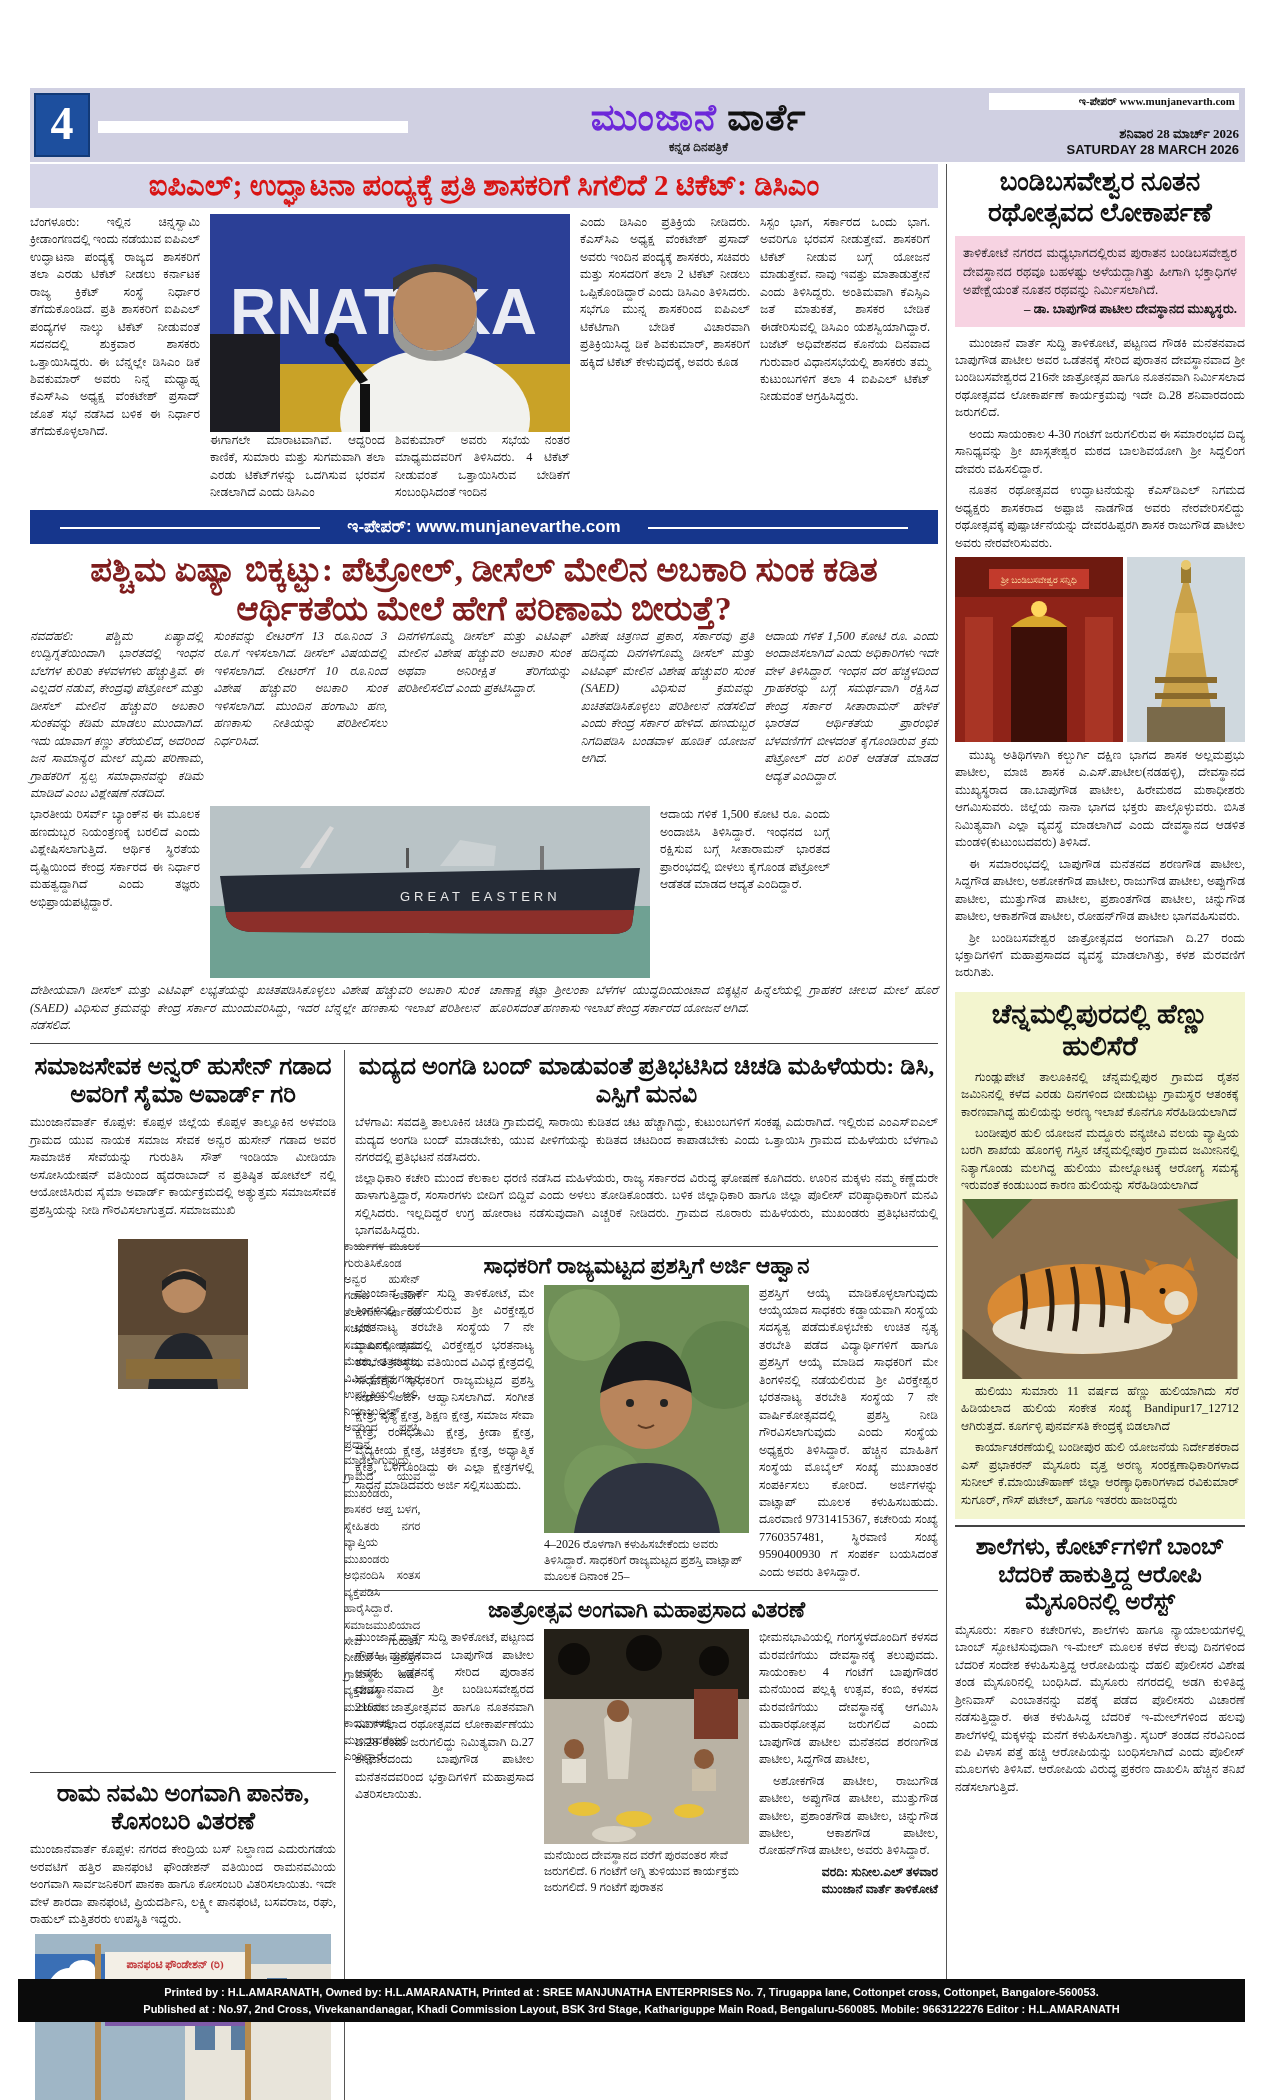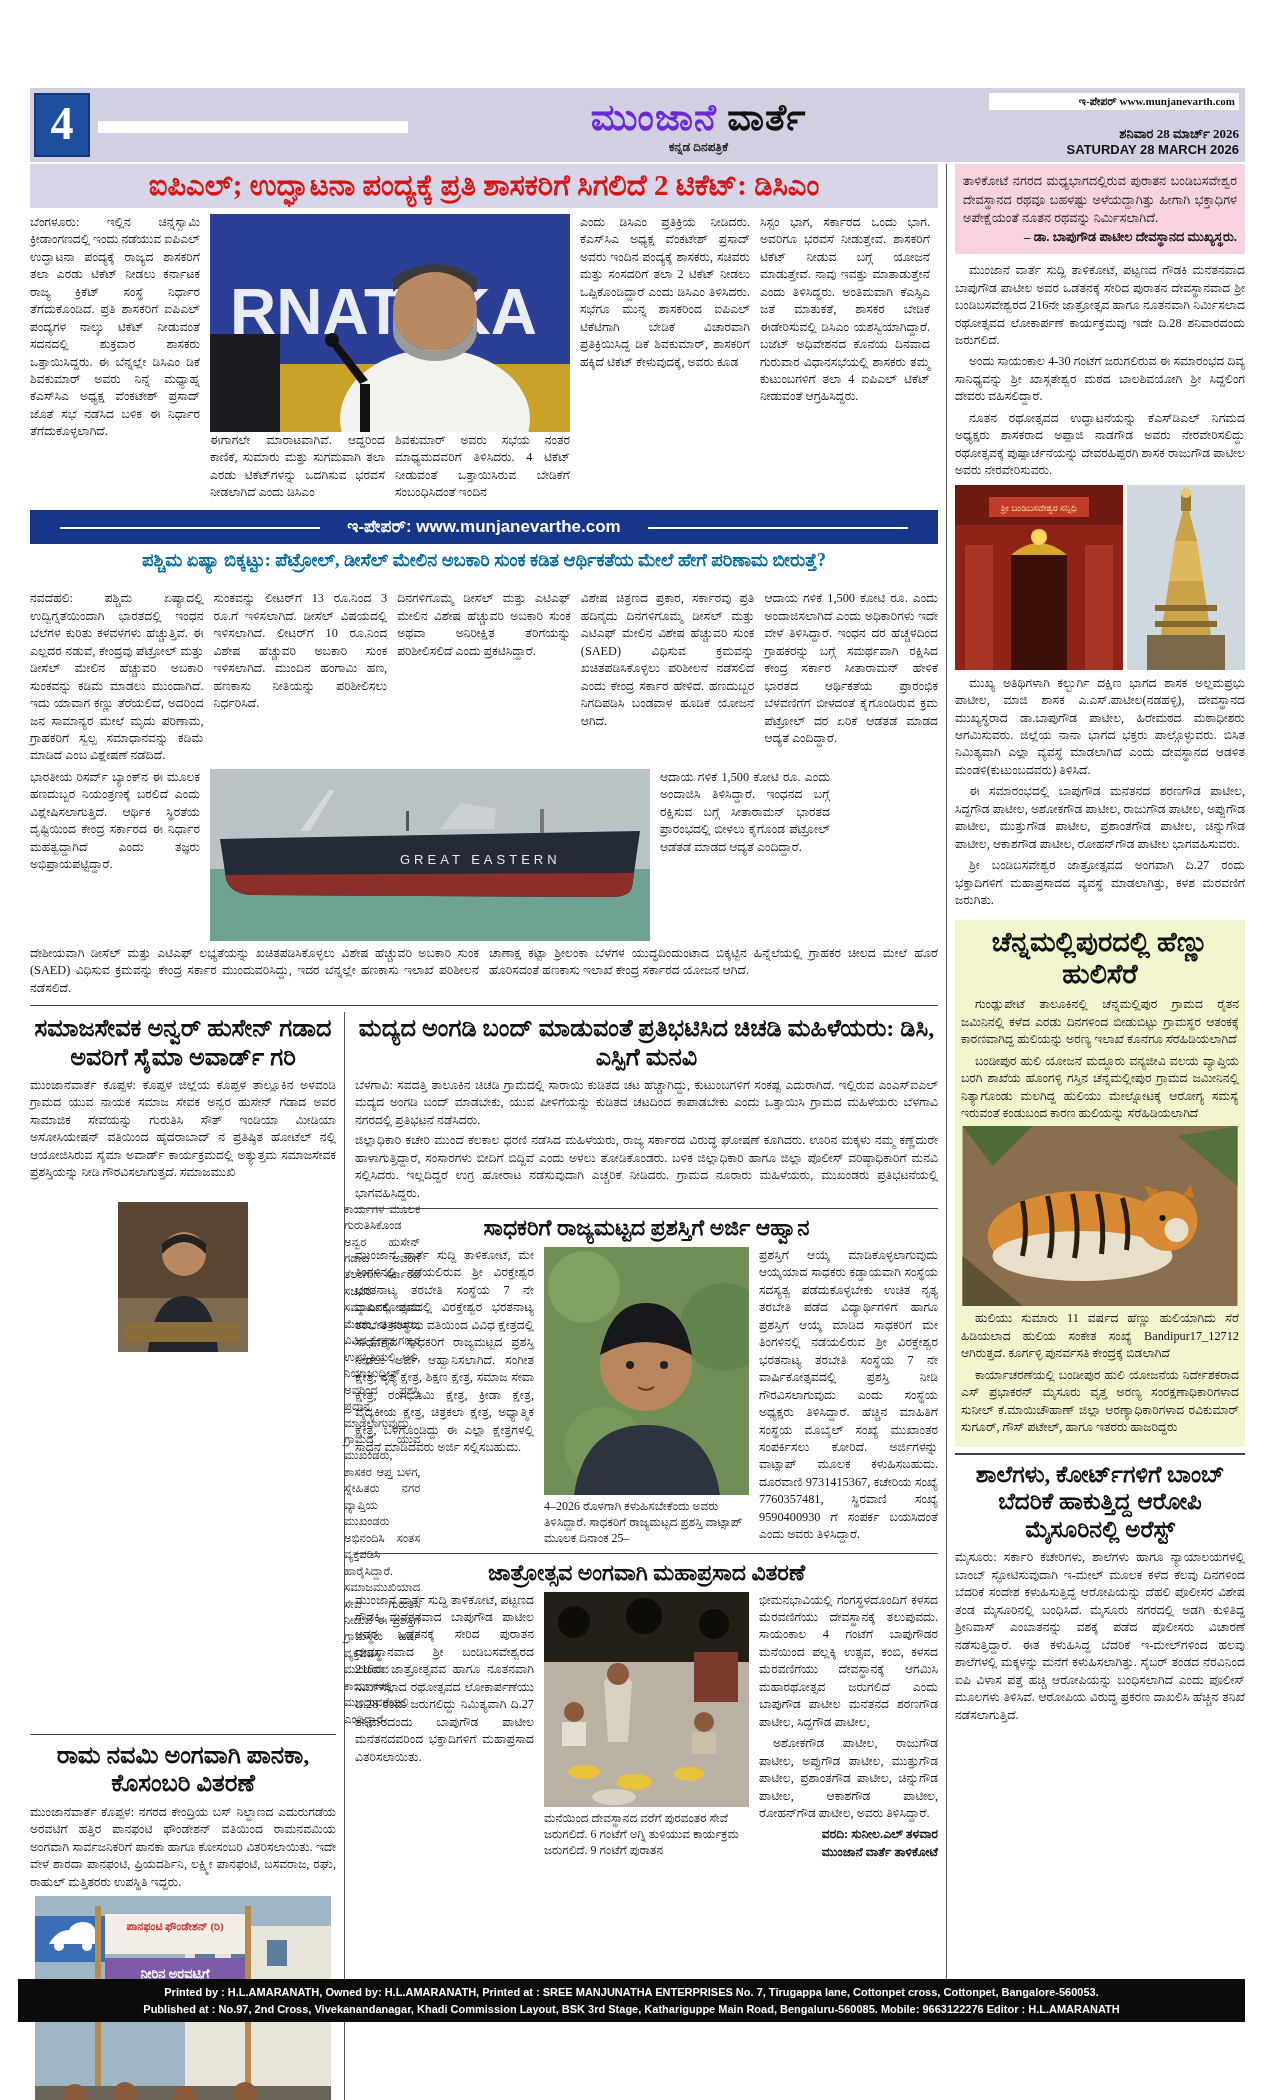--- a/index.html
+++ b/index.html
@@ -36,23 +36,23 @@
   .photo-frame{width:100%;display:block;}
   .a1-underrow{display:flex;gap:10px;}
   .a1-underrow .u{width:175px;}
   
   .bluebar{background:#16368c;border-top:3px solid #16368c;border-bottom:3px solid #16368c;
            color:#fff;text-align:center;font-weight:bold;font-size:17px;padding:4px 0;margin:8px 0 6px 0;
            position:relative;font-family:"Liberation Sans",sans-serif;}
   .bluebar:before,.bluebar:after{content:"";position:absolute;top:50%;height:2px;background:#fff;width:260px;}
   .bluebar:before{left:30px;} .bluebar:after{right:30px;}
   
-  .petrol h2{margin:2px 0 20px 0;font-size:18px;line-height:1.15;text-align:center;color:#0369a1;}
+  .petrol h2{margin:2px 0 0 0;font-size:34px;line-height:1.15;text-align:center;color:#7f1d1d;}
   .p-row{display:flex;gap:10px;}
-  .p-col{flex:1;}
+  .p-col{flex:1;font-style:italic;}
   .p-mid{display:flex;gap:10px;margin-top:4px;}
   .p-mid .side{width:170px;flex:0 0 auto;}
   .p-mid .shipwrap{width:440px;flex:0 0 auto;}
   
   .mid-grid{display:flex;margin-top:8px;border-top:1px solid #444;padding-top:6px;}
   .mid-left{width:306px;flex:0 0 auto;padding-right:8px;border-right:1px solid #555;}
   .mid-center{flex:1;padding-left:10px;}
   .h3{font-size:24px;line-height:1.18;text-align:center;font-weight:bold;margin:2px 0 6px 0;}
   .h3s{font-size:22px;}
   .trio{display:flex;gap:10px;}
@@ -277,20 +277,21 @@
               </div>
             </div>
           </section>
         </div>
       </div>
     </div>
 
     <div class="right-rail">
 
       <section>
+        <div class="rr-h">ಬಂಡಿಬಸವೇಶ್ವರ ನೂತನ ರಥೋತ್ಸವದ ಲೋಕಾರ್ಪಣೆ</div>
         <div class="pinkbox">
           <div>ತಾಳಿಕೋಟೆ ನಗರದ ಮಧ್ಯಭಾಗದಲ್ಲಿರುವ ಪುರಾತನ ಬಂಡಿಬಸವೇಶ್ವರ ದೇವಸ್ಥಾನದ ರಥವೂ ಬಹಳಷ್ಟು ಅಳೆಯದ್ದಾಗಿತ್ತು ಹೀಗಾಗಿ ಭಕ್ತಾಧಿಗಳ ಅಪೇಕ್ಷೆಯಂತೆ ನೂತನ ರಥವನ್ನು ನಿರ್ಮಿಸಲಾಗಿದೆ.</div>
           <div class="pink-attr">– ಡಾ. ಬಾಪುಗೌಡ ಪಾಟೀಲ ದೇವಸ್ಥಾನದ ಮುಖ್ಯಸ್ಥರು.</div>
         </div>
         <div class="bt">
           <p>ಮುಂಜಾನೆ ವಾರ್ತೆ ಸುದ್ದಿ ತಾಳಿಕೋಟೆ, ಪಟ್ಟಣದ ಗೌಡಕಿ ಮನೆತನವಾದ ಬಾಪುಗೌಡ ಪಾಟೀಲ ಅವರ ಒಡೆತನಕ್ಕೆ ಸೇರಿದ ಪುರಾತನ ದೇವಸ್ಥಾನವಾದ ಶ್ರೀ ಬಂಡಿಬಸವೇಶ್ವರದ 216ನೇ ಜಾತ್ರೋತ್ಸವ ಹಾಗೂ ನೂತನವಾಗಿ ನಿರ್ಮಿಸಲಾದ ರಥೋತ್ಸವದ ಲೋಕಾರ್ಪಣೆ ಕಾರ್ಯಕ್ರಮವು ಇದೇ ದಿ.28 ಶನಿವಾರದಂದು ಜರುಗಲಿದೆ.</p>
           <p>ಅಂದು ಸಾಯಂಕಾಲ 4-30 ಗಂಟೆಗೆ ಜರುಗಲಿರುವ ಈ ಸಮಾರಂಭದ ದಿವ್ಯ ಸಾನಿಧ್ಯವನ್ನು ಶ್ರೀ ಖಾಸ್ಗತೇಶ್ವರ ಮಠದ ಬಾಲಶಿವಯೋಗಿ ಶ್ರೀ ಸಿದ್ದಲಿಂಗ ದೇವರು ವಹಿಸಲಿದ್ದಾರೆ.</p>
           <p>ನೂತನ ರಥೋತ್ಸವದ ಉದ್ಘಾಟನೆಯನ್ನು ಕೆಎಸ್‌ಡಿಎಲ್ ನಿಗಮದ ಅಧ್ಯಕ್ಷರು ಶಾಸಕರಾದ ಅಪ್ಪಾಜಿ ನಾಡಗೌಡ ಅವರು ನೇರವೇರಿಸಲಿದ್ದು ರಥೋತ್ಸವಕ್ಕೆ ಪುಷ್ಪಾರ್ಚನೆಯನ್ನು ದೇವರಹಿಪ್ಪರಗಿ ಶಾಸಕ ರಾಜುಗೌಡ ಪಾಟೀಲ ಅವರು ನೇರವೇರಿಸುವರು.</p>
         </div>
         <div style="display:flex;gap:4px;margin:5px 0;">

